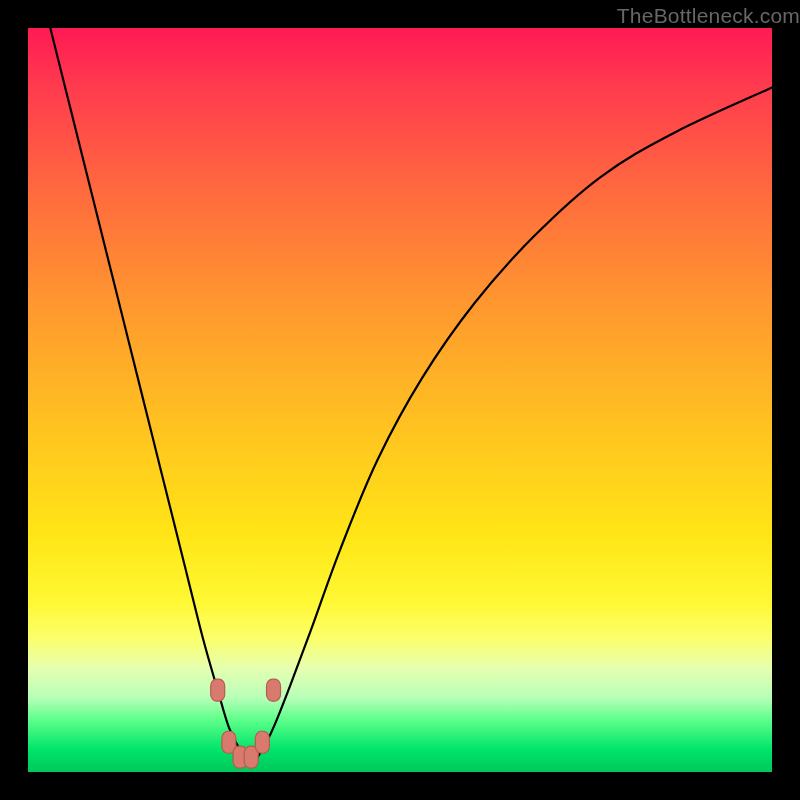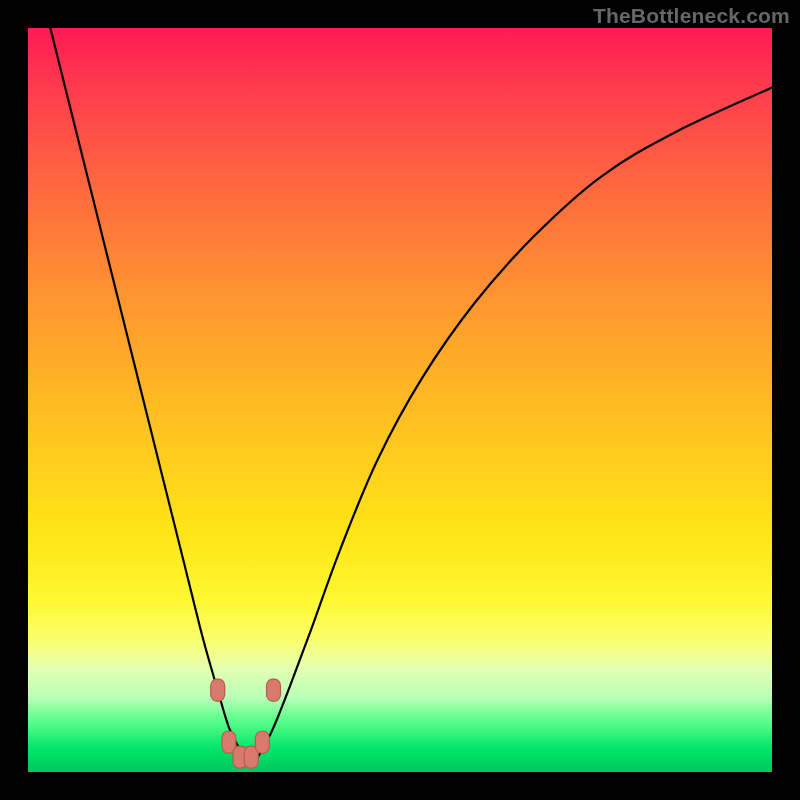--- a/index.html
+++ b/index.html
@@ -29,24 +29,24 @@
       #e6ffb0 86%,
       #b8ffb8 90%,
       #5dff8a 93%,
       #00e46a 97%,
       #00c85c 100%
     );
   }
   .watermark {
     position: absolute;
     top: 4px;
-    right: 10px;
+    right: 0;
     color: #676767;
     font-size: 21px;
-    font-weight: 700;
+    font-weight: 400;
     letter-spacing: 0.2px;
     user-select: none;
   }
   svg.plot {
     position: absolute;
     left: 0;
     top: 0;
     width: 744px;
     height: 744px;
     overflow: visible;

